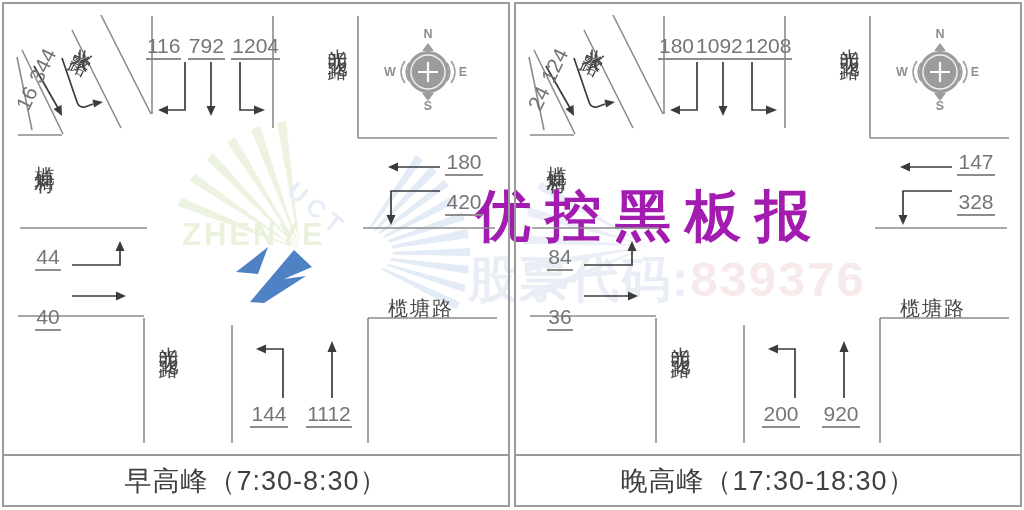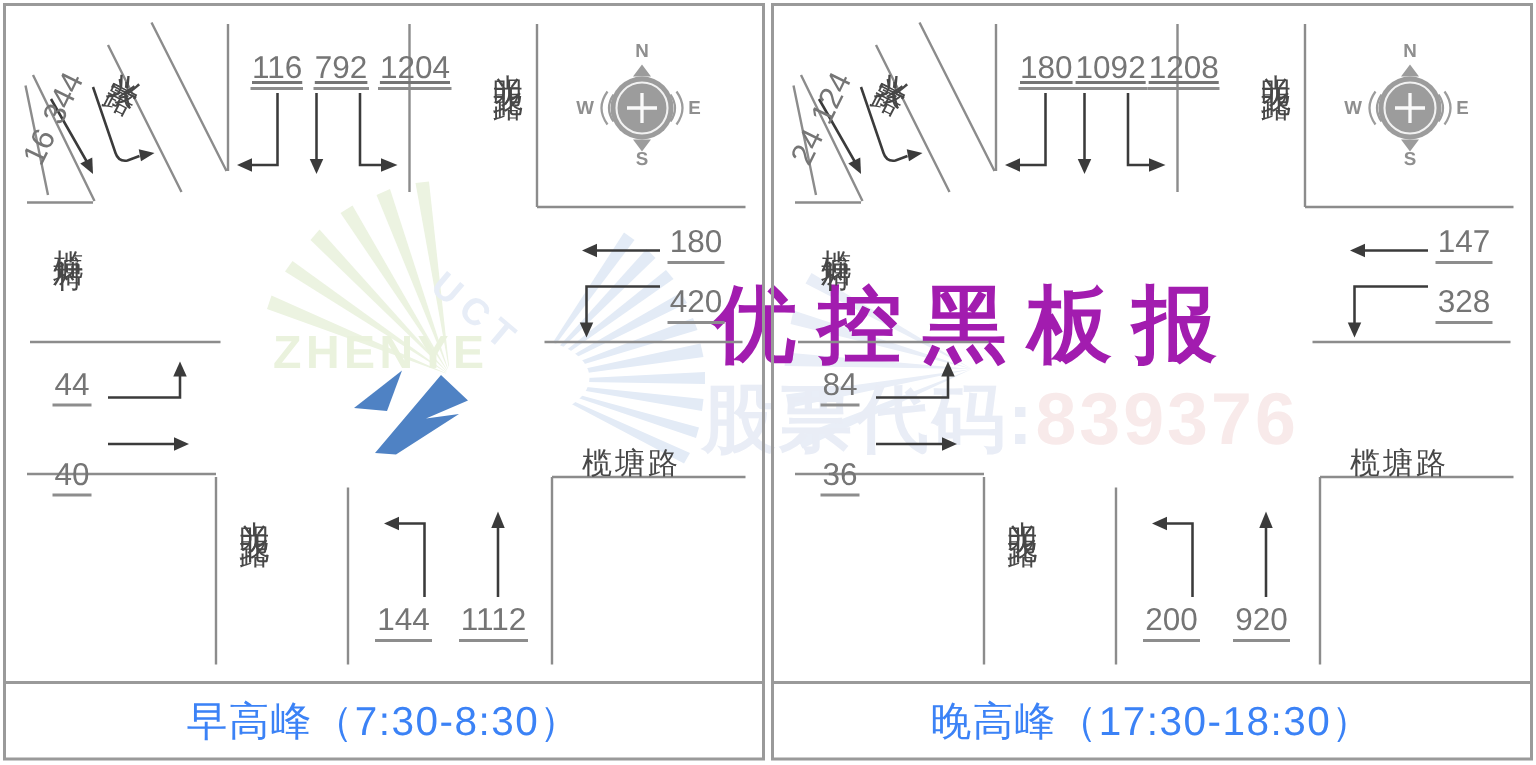--- a/index.html
+++ b/index.html
@@ -15,38 +15,38 @@
   #wm-stock .blue{color:#e9edf6;} #wm-stock .pink{color:#f8eaea;}
   #wm-art{position:absolute;left:0;top:0;z-index:0;}
   
   .panel{position:absolute;top:0;width:512px;height:510px;z-index:1;}
   #panel-left{left:0;} #panel-right{left:512px;}
   .panel svg.art{position:absolute;left:0;top:0;}
   
   .ov{position:absolute;color:#757575;font-size:21px;line-height:1.05;}
   .u{border-bottom:2px solid #8d8d8d;padding:0 1px 1px 1px;display:inline-block;}
   .numbox{display:flex;justify-content:center;}
-  .num-n{left:167px;top:35px;width:134px;display:flex;justify-content:space-between;text-decoration:underline;}
+  .num-n{left:146px;top:35px;width:134px;display:flex;justify-content:space-between;}
   .num-diag{left:12px;top:104px;transform:rotate(-64deg);transform-origin:0 0;
             display:flex;gap:7px;}
   .num-e1{left:440px;top:151px;width:48px;} .num-e2{left:440px;top:191px;width:48px;}
   .num-w1{left:28px;top:246px;width:40px;}  .num-w2{left:28px;top:278px;width:40px;margin-top:28px;}
   .num-s1{left:247px;top:403px;width:44px;} .num-s2{left:303px;top:403px;width:52px;}
   .vlabel{position:absolute;writing-mode:vertical-rl;text-orientation:upright;
           color:#474747;font-size:20px;letter-spacing:4px;line-height:1.1;}
   .lbl-ne{left:327px;top:33px;}  .lbl-w{left:34px;top:150px;}
   .lbl-s{left:158px;top:331px;}
   .lbl-e{position:absolute;left:388px;top:295px;width:88px;
          color:#474747;font-size:20px;letter-spacing:2px;}
   .cp{position:absolute;color:#8f8f8f;font-size:12.5px;font-weight:bold;text-align:center;}
   .cp-n{left:416px;top:27px;width:24px;}  .cp-s{left:416px;top:99px;width:24px;}
   .cp-w{left:382px;top:65px;width:16px;}  .cp-e{left:455px;top:65px;width:16px;}
   .caption{position:absolute;left:0;top:455px;width:512px;height:51px;
            display:flex;align-items:center;justify-content:center;
-           color:#3b82f6;font-size:27px;letter-spacing:1px;}
+           color:#404040;font-size:27px;letter-spacing:1px;}
 </style>
 </head>
 <body>
 
 <div id="stage">
 
   <svg id="wm-art" width="1024" height="510">
     <g fill="#ecf3e1">
       <path d="M300,250 L178,206 L181,197 Z"></path>
         <path d="M300,250 L190,181 L195,174 Z"></path>

